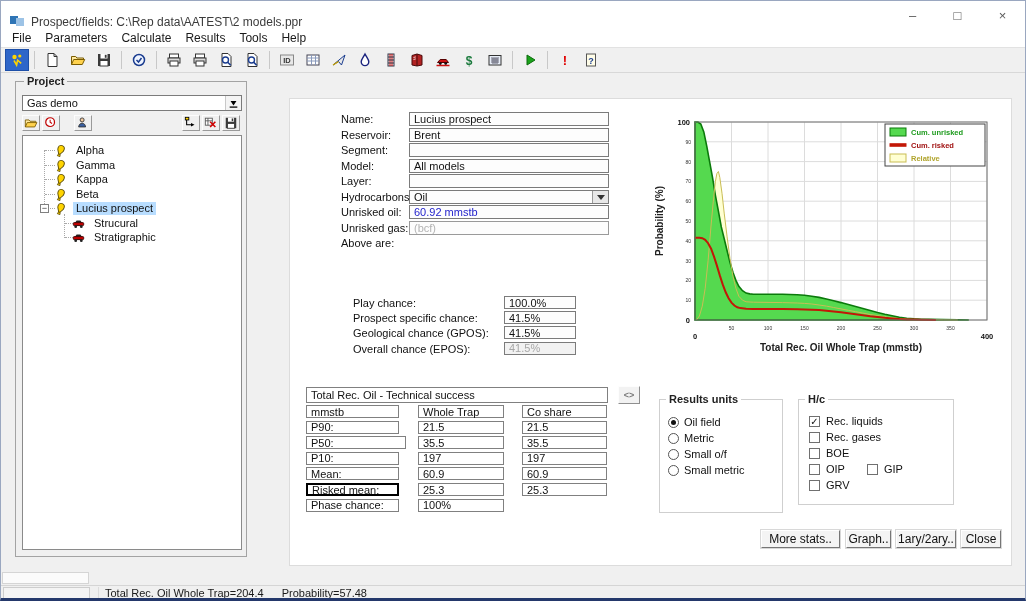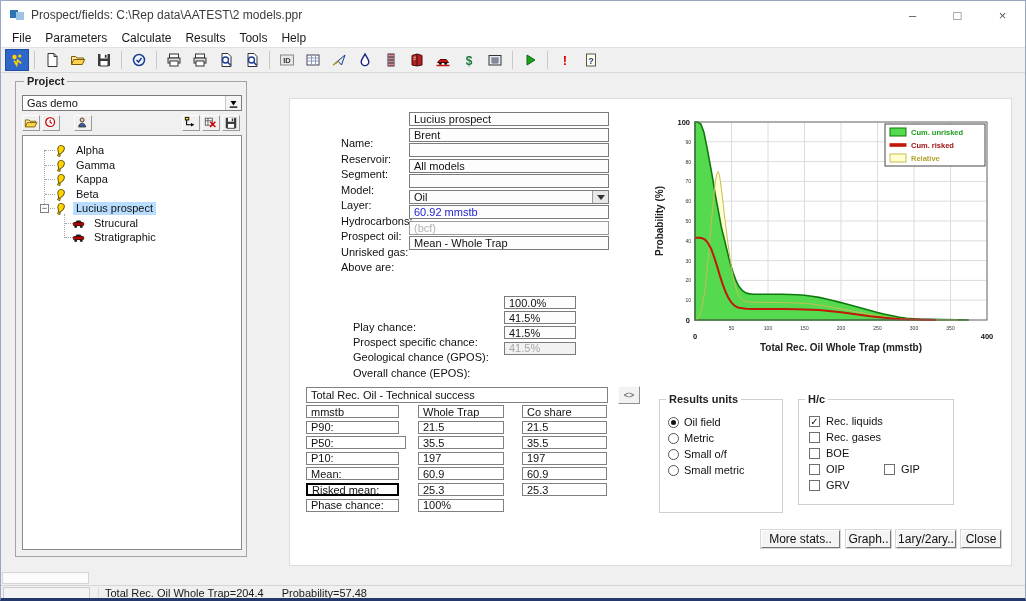--- a/index.html
+++ b/index.html
@@ -3,21 +3,21 @@
 <meta charset="utf-8">
 <style>
   * { box-sizing: border-box; margin: 0; padding: 0; }
   html,body { width:1026px; height:601px; overflow:hidden;
     font-family:"Liberation Sans","DejaVu Sans",sans-serif; }
   #window { position:relative; width:1026px; height:601px; background:#f0f0f0;
     border:1px solid #9aa7c0; border-bottom:3px solid #24386b; overflow:hidden; }
 
   
   #titlebar { position:absolute; left:0; top:0; width:100%; height:28px; background:#ffffff;
-    display:flex; align-items:center; }
+    display:flex; align-items:flex-end; }
   #title-icon { width:16px; height:16px; margin:0 6px 0 8px; }
   #title-text { font-size:12px; color:#3b3b3b; }
   #win-controls { margin-left:auto; display:flex; height:100%; }
   .win-btn { width:45px; height:100%; display:flex; align-items:center; justify-content:center;
     font-size:13px; color:#5a5a5a; background:transparent; border:none; }
 
   
   #menubar { position:absolute; left:0; top:28px; width:100%; height:18px; background:#ffffff;
     display:flex; align-items:center; padding-left:4px; }
   .menu-item { font-size:12px; color:#1a1a1a; padding:1px 7px; background:transparent; border:none; }
@@ -58,21 +58,21 @@
     font-size:9px; line-height:7px; text-align:center; color:#333; }
   .dotline-v { position:absolute; width:0; border-left:1px dotted #a8a8a8; }
   .dotline-h { position:absolute; height:0; border-top:1px dotted #a8a8a8; }
 
   
   #page { position:absolute; left:288px; top:97px; width:723px; height:468px; background:#fff;
     border:1px solid #dcdcdc; }
   #tab { position:absolute; left:293px; top:81px; height:17px; background:#fff;
     border:1px solid #dcdcdc; border-bottom:none; padding:2px 9px 0 9px; font-size:11px; color:#111; z-index:2; }
 
-  .fld-label { position:absolute; font-size:11px; color:#111; white-space:nowrap;margin-top:24px; }
+  .fld-label { position:absolute; font-size:11px; color:#111; white-space:nowrap; }
   .fld-box { position:absolute; height:14px; background:#fdfdfd; border:1px solid #7b7b7b;
     font-size:11px; color:#111; display:flex; align-items:center; padding-left:4px; }
   .fld-box.link { color:#2323cc; }
   .fld-box.placeholder { color:#b4b4b4; border-color:#9a9a9a; }
   .fld-box.disabled { color:#a8a8a8; background:#f2f2f2; }
   .dd-btn { position:absolute; right:0; top:0; width:16px; height:12px; background:#e8e8e8;
     border-left:1px solid #9a9a9a; display:flex; align-items:center; justify-content:center; }
 
   
   .tcell { position:absolute; background:#fff; border:1px solid #808080; font-size:11px; color:#111;
@@ -458,21 +458,21 @@
         <span>BOE</span>
       </div>
       <div class="opt-row" style="left: 10px; top: 63px;">
         <span class="checkbox"></span>
         <span>OIP</span>
       </div>
       <div class="opt-row" style="left: 10px; top: 79px;">
         <span class="checkbox"></span>
         <span>GRV</span>
       </div>
-      <div class="opt-row" style="left: 68px; top: 63px; margin-left: 17px;">
+      <div class="opt-row" style="left: 68px; top: 63px;">
         <span class="checkbox"></span>
         <span>GIP</span>
       </div>
     </div>
 
   <svg id="chart-svg" width="352" height="242" viewBox="0 0 352 242">
       <line x1="46" y1="8" x2="46" y2="206" stroke="#dcdcdc"></line>
       <line x1="82.5" y1="8" x2="82.5" y2="206" stroke="#dcdcdc"></line>
       <line x1="119" y1="8" x2="119" y2="206" stroke="#dcdcdc"></line>
       <line x1="155.5" y1="8" x2="155.5" y2="206" stroke="#dcdcdc"></line>
@@ -558,32 +558,29 @@
     </div>
     <div class="fld-label" style="left: 340px; top: 189.5px;">Hydrocarbons:</div>
     <div class="fld-box" style="left: 408px; top: 188.5px; width: 200px;">
       <span>Oil</span>
       <span class="dd-btn">
         <svg width="8" height="6" viewBox="0 0 8 6">
           <path d="M0 1h8L4 6z" fill="#333"></path>
         </svg>
       </span>
     </div>
-    <div class="fld-label" style="left: 340px; top: 205px;">Prospect oil:</div>
+    <div class="fld-label" style="left: 340px; top: 205px;">Unrisked oil:</div>
     <div class="fld-box link" style="left: 408px; top: 204px; width: 200px;">
       <span>60.92 mmstb</span>
     </div>
     <div class="fld-label" style="left: 340px; top: 220.5px;">Unrisked gas:</div>
     <div class="fld-box placeholder" style="left: 408px; top: 219.5px; width: 200px;">
       <span>(bcf)</span>
     </div>
     <div class="fld-label" style="left: 340px; top: 236px;">Above are:</div>
-    <div class="fld-box" style="left: 408px; top: 235px; width: 200px;">
-      <span>Mean - Whole Trap</span>
-    </div>
     <div class="fld-label" style="left: 352px; top: 296px;">Play chance:</div>
     <div class="fld-box" style="left: 503px; top: 295px; width: 72px; height: 13px;">100.0%</div>
     <div class="fld-label" style="left: 352px; top: 311.2px;">Prospect specific chance:</div>
     <div class="fld-box" style="left: 503px; top: 310.2px; width: 72px; height: 13px;">41.5%</div>
     <div class="fld-label" style="left: 352px; top: 326.4px;">Geological chance (GPOS):</div>
     <div class="fld-box" style="left: 503px; top: 325.4px; width: 72px; height: 13px;">41.5%</div>
     <div class="fld-label" style="left: 352px; top: 341.6px;">Overall chance (EPOS):</div>
     <div class="fld-box disabled" style="left: 503px; top: 340.6px; width: 72px; height: 13px;">41.5%</div>
     <div class="tcell" style="left: 305px; top: 404px; width: 93px; height: 13px;">mmstb</div>
     <div class="tcell" style="left: 417px; top: 404px; width: 86px; height: 13px;">Whole Trap</div>

